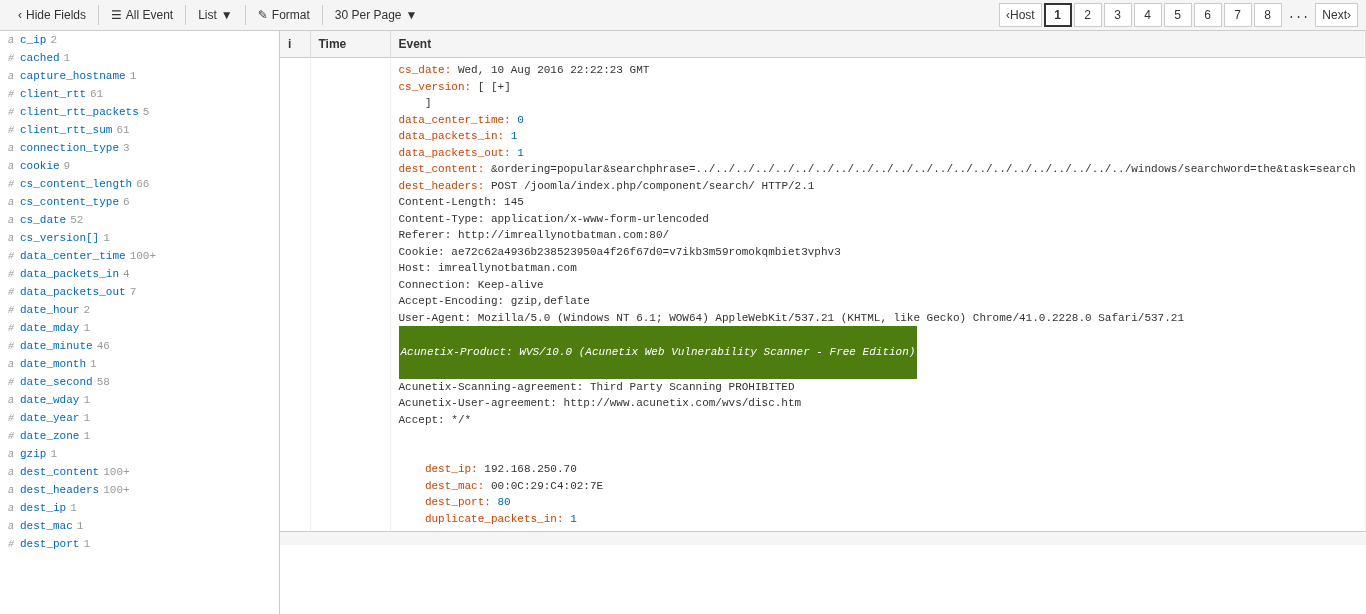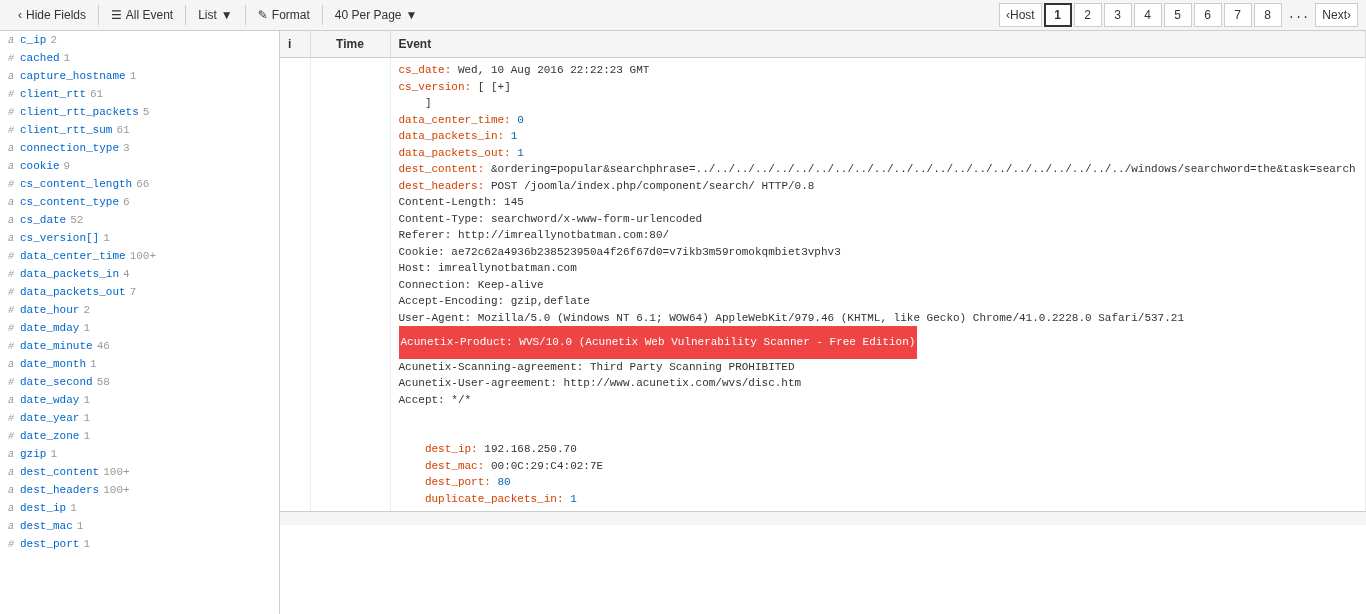--- a/index.html
+++ b/index.html
@@ -108,21 +108,21 @@
     .data-table th {
       text-align: left;
       padding: 6px 8px;
       font-weight: 600;
       font-size: 12px;
       color: #333;
       border-right: 1px solid #ddd;
       font-family: Arial, sans-serif;
     }
     .data-table th:first-child { width: 30px; }
-    .data-table th:nth-child(2) { width: 80px; text-align: center; }
+    .data-table th:nth-child(2) { width: 80px; }
     .data-table th:nth-child(3) { }
 
     .data-table td {
       vertical-align: top;
       padding: 4px 8px;
       border-right: 1px solid #eee;
     }
     .data-table td:first-child {
       text-align: center;
       color: #999;
@@ -167,21 +167,21 @@
     <span>List</span>
     <span>▼</span>
   </button>
   <div class="toolbar-separator"></div>
   <button class="toolbar-btn">
     <span>✎</span>
     <span>Format</span>
   </button>
   <div class="toolbar-separator"></div>
   <button class="toolbar-btn">
-    <span>40 Per Page</span>
+    <span>30 Per Page</span>
     <span>▼</span>
   </button>
 
   <div class="toolbar-spacer"></div>
 
   <div class="pagination">
     <button class="page-btn">
       <span>‹</span>
       <span>Host</span>
     </button>
@@ -364,30 +364,30 @@
         <tr class="data-row">
           <td></td>
           <td></td>
           <td class="event-cell" id="event-content"><span class="field-key">cs_date:</span><span class="field-plain"> Wed, 10 Aug 2016 22:22:23 GMT</span>
 <span class="field-key">cs_version:</span><span class="field-plain"> [ [+]</span>
 <span class="field-plain">    ]</span>
 <span class="field-key">data_center_time:</span><span class="field-val-num"> 0</span>
 <span class="field-key">data_packets_in:</span><span class="field-val-num"> 1</span>
 <span class="field-key">data_packets_out:</span><span class="field-val-num"> 1</span>
 <span class="field-key">dest_content:</span><span class="field-plain"> &amp;ordering=popular&amp;searchphrase=../../../../../../../../../../../../../../../../../../../../../../windows/searchword=the&amp;task=search</span>
-<span class="field-key">dest_headers:</span><span class="field-plain"> POST /joomla/index.php/component/search/ HTTP/0.8</span>
+<span class="field-key">dest_headers:</span><span class="field-plain"> POST /joomla/index.php/component/search/ HTTP/2.1</span>
 <span class="field-plain">Content-Length: 145</span>
-<span class="field-plain">Content-Type: searchword/x-www-form-urlencoded</span>
+<span class="field-plain">Content-Type: application/x-www-form-urlencoded</span>
 <span class="field-plain">Referer: http://imreallynotbatman.com:80/</span>
 <span class="field-plain">Cookie: ae72c62a4936b238523950a4f26f67d0=v7ikb3m59romokqmbiet3vphv3</span>
 <span class="field-plain">Host: imreallynotbatman.com</span>
 <span class="field-plain">Connection: Keep-alive</span>
 <span class="field-plain">Accept-Encoding: gzip,deflate</span>
-<span class="field-plain">User-Agent: Mozilla/5.0 (Windows NT 6.1; WOW64) AppleWebKit/979.46 (KHTML, like Gecko) Chrome/41.0.2228.0 Safari/537.21</span>
-<span style="background:#ef4444;color:#fff;display:inline-block;padding:8px 2px;">Acunetix-Product: WVS/10.0 (Acunetix Web Vulnerability Scanner - Free Edition)</span>
+<span class="field-plain">User-Agent: Mozilla/5.0 (Windows NT 6.1; WOW64) AppleWebKit/537.21 (KHTML, like Gecko) Chrome/41.0.2228.0 Safari/537.21</span>
+<span style="background:#4d7c0f;color:#fff;display:inline-block;padding:18px 2px;font-style:italic;">Acunetix-Product: WVS/10.0 (Acunetix Web Vulnerability Scanner - Free Edition)</span>
 <span class="field-plain">Acunetix-Scanning-agreement: Third Party Scanning PROHIBITED</span>
 <span class="field-plain">Acunetix-User-agreement: http://www.acunetix.com/wvs/disc.htm</span>
 <span class="field-plain">Accept: */*</span>
 <span class="field-plain"></span>
 <span class="field-plain"></span>
 <span class="field-key">    dest_ip:</span><span class="field-plain"> 192.168.250.70</span>
 <span class="field-key">    dest_mac:</span><span class="field-plain"> 00:0C:29:C4:02:7E</span>
 <span class="field-key">    dest_port:</span><span class="field-val-num"> 80</span>
 <span class="field-key">    duplicate_packets_in:</span><span class="field-val-num"> 1</span>
 </td>

